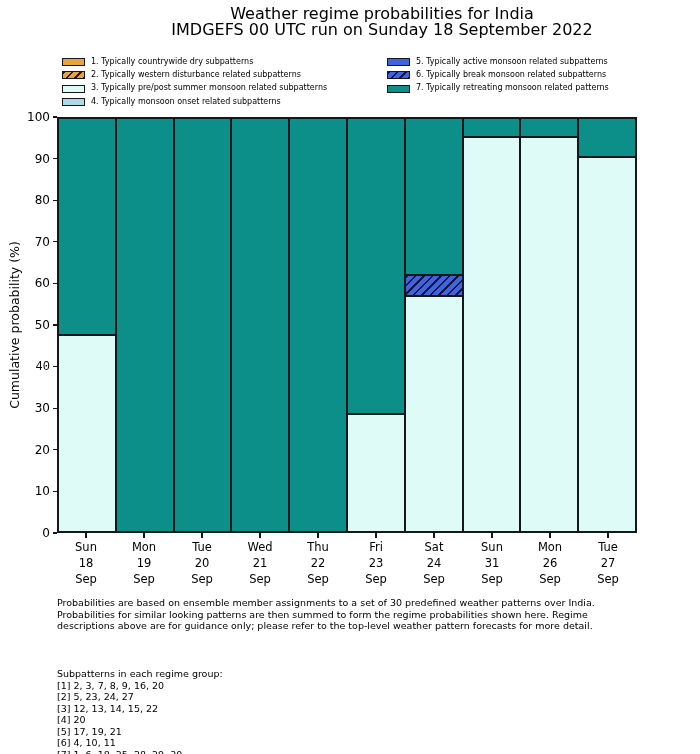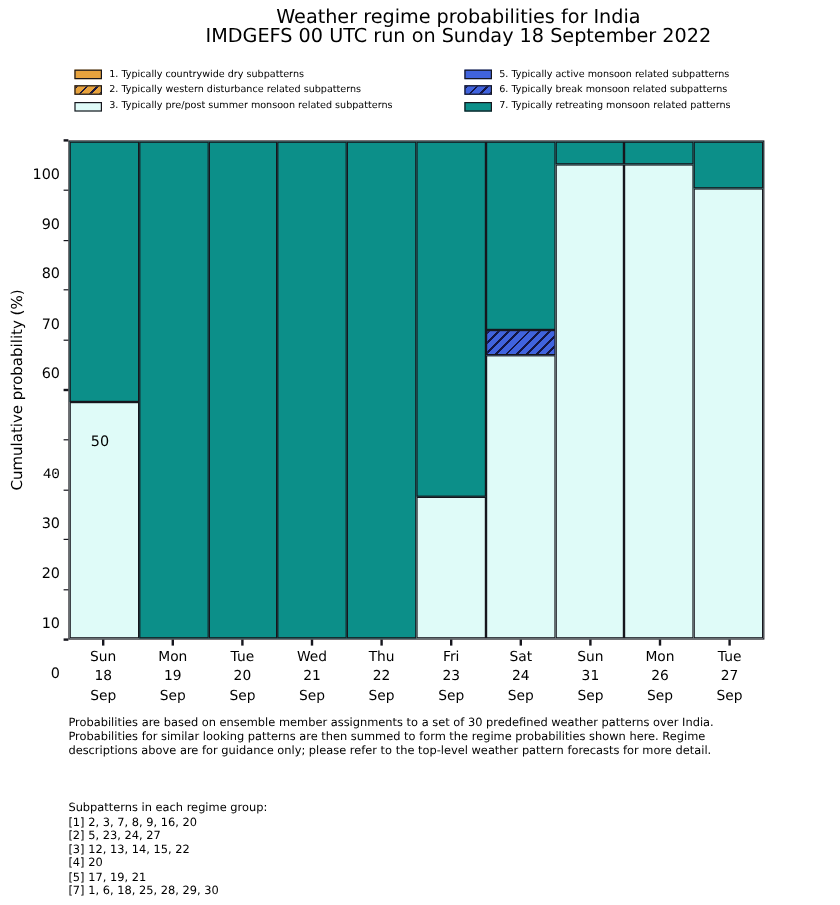--- a/index.html
+++ b/index.html
@@ -27,21 +27,21 @@
     font-size: 12.5px; white-space: nowrap;
   }
   .plot {
     position: absolute; left: 57px; top: 117px; width: 580px; height: 416px;
     border: 1.2px solid #16161d; box-sizing: border-box; background: #fff;
   }
   .bar { position: absolute; top: 0; bottom: 0; }
   .seg { position: absolute; left: 0; right: 0; border: 1.1px solid #16161d; box-sizing: border-box; }
   .axes { position: absolute; inset: 0; pointer-events: none; }
   .ytick-label { position: absolute; left: 0; width: 50px; text-align: right;
-                 font-size: 12px; line-height: 16px; margin-top: 28px; }
+                 font-size: 12px; line-height: 16px; }
   .tickmark { position: absolute; background: #16161d; }
   .xtick-label { position: absolute; width: 58px; text-align: center;
                  font-size: 11.5px; line-height: 16px; }
   .footer { position: absolute; left: 57px; top: 597px; width: 600px;
             font-size: 9.5px; line-height: 11.6px; }
   .subpatterns { position: absolute; left: 57px; top: 644px; width: 400px;
                  font-size: 9.5px; line-height: 11.5px; margin-top: 24px; }
 </style>
 </head>
 <body>
@@ -58,20 +58,24 @@
           <div class="swatch" style="background-color: rgb(232, 163, 61);"></div>
           <div>1. Typically countrywide dry subpatterns</div>
         </div>
         <div class="legend-item">
           <div class="swatch hatch" style="background-color: rgb(232, 163, 61);"></div>
           <div>2. Typically western disturbance related subpatterns</div>
         </div>
         <div class="legend-item">
           <div class="swatch" style="background-color: rgb(223, 251, 248);"></div>
           <div>3. Typically pre/post summer monsoon related subpatterns</div>
+        </div>
+        <div class="legend-item">
+          <div class="swatch" style="background-color: rgb(173, 216, 230);"></div>
+          <div>4. Typically monsoon onset related subpatterns</div>
         </div>
       </div>
     <div class="legend-col col2" id="legend-col-2">
         <div class="legend-item">
           <div class="swatch" style="background-color: rgb(64, 99, 222);"></div>
           <div>5. Typically active monsoon related subpatterns</div>
         </div>
         <div class="legend-item">
           <div class="swatch hatch" style="background-color: rgb(64, 99, 222);"></div>
           <div>6. Typically break monsoon related subpatterns</div>
@@ -129,21 +133,21 @@
       <div class="ytick-label" style="top: 525px;">0</div>
       <div class="tickmark" style="left: 52.5px; top: 532.4px; width: 4.5px; height: 1.2px;"></div>
       <div class="ytick-label" style="top: 483.4px;">10</div>
       <div class="tickmark" style="left: 52.5px; top: 490.8px; width: 4.5px; height: 1.2px;"></div>
       <div class="ytick-label" style="top: 441.8px;">20</div>
       <div class="tickmark" style="left: 52.5px; top: 449.2px; width: 4.5px; height: 1.2px;"></div>
       <div class="ytick-label" style="top: 400.2px;">30</div>
       <div class="tickmark" style="left: 52.5px; top: 407.6px; width: 4.5px; height: 1.2px;"></div>
       <div class="ytick-label" style="top: 358.6px; font-family: Liberation Mono, monospace;">40</div>
       <div class="tickmark" style="left: 52.5px; top: 366px; width: 4.5px; height: 1.2px;"></div>
-      <div class="ytick-label" style="top: 332px; padding-left: 41px;">50</div>
+      <div class="ytick-label" style="top: 317px;">50</div>
       <div class="tickmark" style="left: 52.5px; top: 324.4px; width: 4.5px; height: 1.2px;"></div>
       <div class="ytick-label" style="top: 275.4px;">60</div>
       <div class="tickmark" style="left: 52.5px; top: 282.8px; width: 4.5px; height: 1.2px;"></div>
       <div class="ytick-label" style="top: 233.8px;">70</div>
       <div class="tickmark" style="left: 52.5px; top: 241.2px; width: 4.5px; height: 1.2px;"></div>
       <div class="ytick-label" style="top: 192.2px;">80</div>
       <div class="tickmark" style="left: 52.5px; top: 199.6px; width: 4.5px; height: 1.2px;"></div>
       <div class="ytick-label" style="top: 150.6px;">90</div>
       <div class="tickmark" style="left: 52.5px; top: 158px; width: 4.5px; height: 1.2px;"></div>
       <div class="ytick-label" style="top: 109px;">100</div>
@@ -216,15 +220,16 @@
       <div>descriptions above are for guidance only; please refer to the top-level weather pattern forecasts for more detail.</div>
     </div>
 
   <div class="subpatterns" id="subpatterns">
       <div>Subpatterns in each regime group:</div>
       <div>[1] 2, 3, 7, 8, 9, 16, 20</div>
       <div>[2] 5, 23, 24, 27</div>
       <div>[3] 12, 13, 14, 15, 22</div>
       <div>[4] 20</div>
       <div>[5] 17, 19, 21</div>
+      <div>[6] 4, 10, 11</div>
       <div>[7] 1, 6, 18, 25, 28, 29, 30</div>
     </div>
 </div>
 
 </body></html>

